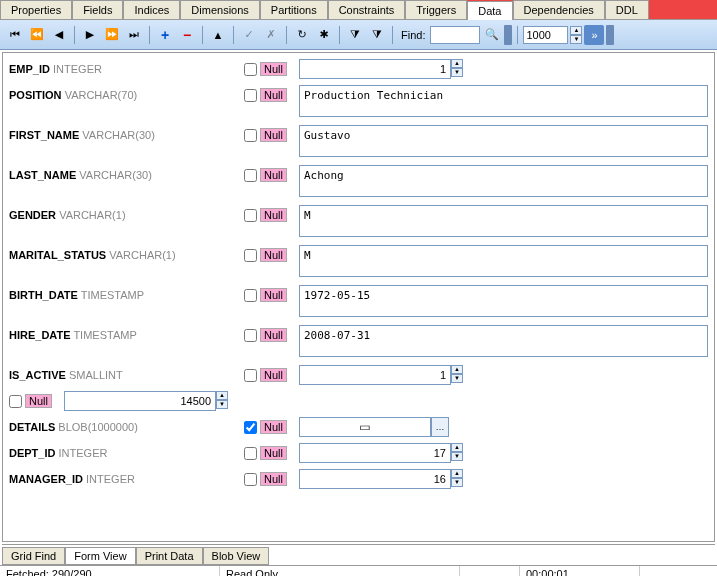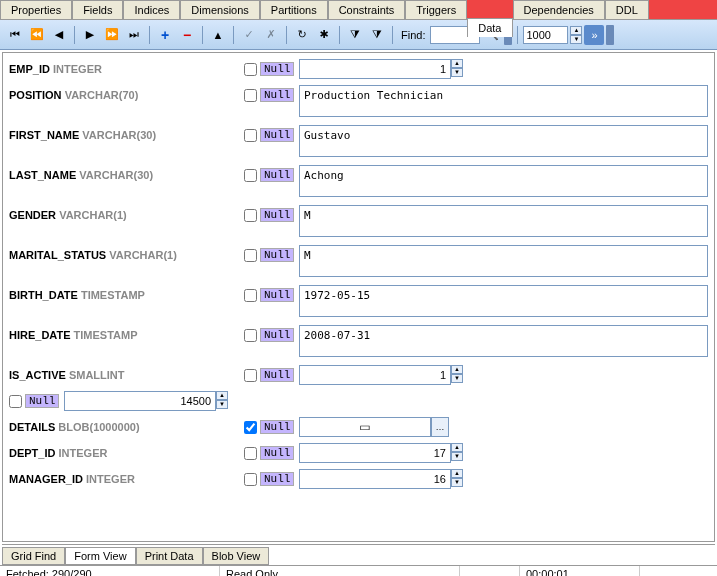--- a/index.html
+++ b/index.html
@@ -1,36 +1,36 @@
 <!DOCTYPE html>
 <html><head>
 <meta charset="utf-8">
 <style>
 * { box-sizing: border-box; margin: 0; padding: 0; }
 body { font-family: Tahoma, Arial, sans-serif; font-size: 11px; background: #fff; width: 717px; }
 .tabs { display: flex; border-bottom: 1px solid #999; background: #ef4444; }
 .tab { padding: 3px 10px; border: 1px solid #999; border-bottom: none; margin-right: 0; background: #ece9d8; cursor: pointer; font-size: 11px; }
-.tab.active { background: #fff; position: relative; top: 18px; }
+.tab.active { background: #fff; position: relative; top: 1px; }
 .toolbar { display: flex; align-items: center; gap: 2px; padding: 3px 5px; background: linear-gradient(#d6e7fb, #b8d4f0); border-bottom: 1px solid #7a9ac0; height: 30px; }
 .tbtn { width: 20px; height: 20px; display: inline-flex; align-items: center; justify-content: center; cursor: pointer; font-size: 11px; background: transparent; border: 1px solid transparent; border-radius: 2px; }
 .sep { width: 1px; height: 18px; background: #7a9ac0; margin: 0 3px; }
 .find-label { font-size: 11px; color: #000; margin: 0 3px; }
 .find-input { width: 50px; height: 18px; border: 1px solid #7a9ac0; font-size: 11px; padding: 0 2px; }
 .limit-input { width: 45px; height: 18px; border: 1px solid #7a9ac0; font-size: 11px; text-align: left; padding: 8px 2px; }
 .drop { width: 8px; height: 20px; background: #6a8ab8; cursor: pointer; border-radius: 1px; }
 .spin { display: flex; flex-direction: column; }
 .spin div { width: 12px; height: 9px; border: 1px solid #7a9ac0; background: #e8f0fa; font-size: 6px; text-align: center; line-height: 7px; cursor: pointer; }
 .content { padding: 6px; border: 1px solid #999; margin: 2px; height: 490px; overflow: auto; }
 .field-row { display: flex; align-items: flex-start; margin-bottom: 6px; }
 .field-label { width: 235px; padding-top: 4px; font-size: 11px; }
 .field-label b { font-weight: bold; color: #000; }
-.field-label .type { color: #888; font-weight: bold; text-align: right; }
+.field-label .type { color: #888; font-weight: normal; text-align: right; }
 .null-col { width: 55px; display: flex; align-items: center; padding-top: 3px; }
 .null-col input { margin-right: 3px; vertical-align: middle; }
-.null-col label { border: 1px solid #aaa; padding: 0 3px; font-size: 11px; background: #c4b5fd; font-family: Liberation Mono, monospace; }
+.null-col label { border: 1px solid #aaa; padding: 0 3px; font-size: 11px; background: #f9a8d4; }
 .value-col { flex: 1; }
 .text-input { width: 100%; height: 32px; border: 1px solid #7a9ac0; font-size: 11px; padding: 3px 4px; background: #fff; resize: none; }
 .num-wrap { display: flex; width: 150px; }
 .num-input { flex: 1; height: 20px; border: 1px solid #7a9ac0; font-size: 11px; text-align: right; padding: 0 4px; }
 .blob-wrap { display: flex; width: 150px; }
 .blob-input { flex: 1; height: 20px; border: 1px solid #7a9ac0; text-align: center; line-height: 18px; font-size: 12px; }
 .blob-btn { width: 18px; height: 20px; border: 1px solid #7a9ac0; background: #e8f0fa; font-size: 9px; cursor: pointer; }
 .bottom-tabs { display: flex; border-top: 1px solid #999; margin: 2px 2px 0 2px; padding-top: 2px; }
 .btab { padding: 2px 8px; border: 1px solid #999; font-size: 11px; cursor: pointer; background: #ece9d8; }
 .btab.active { background: #fff; }

